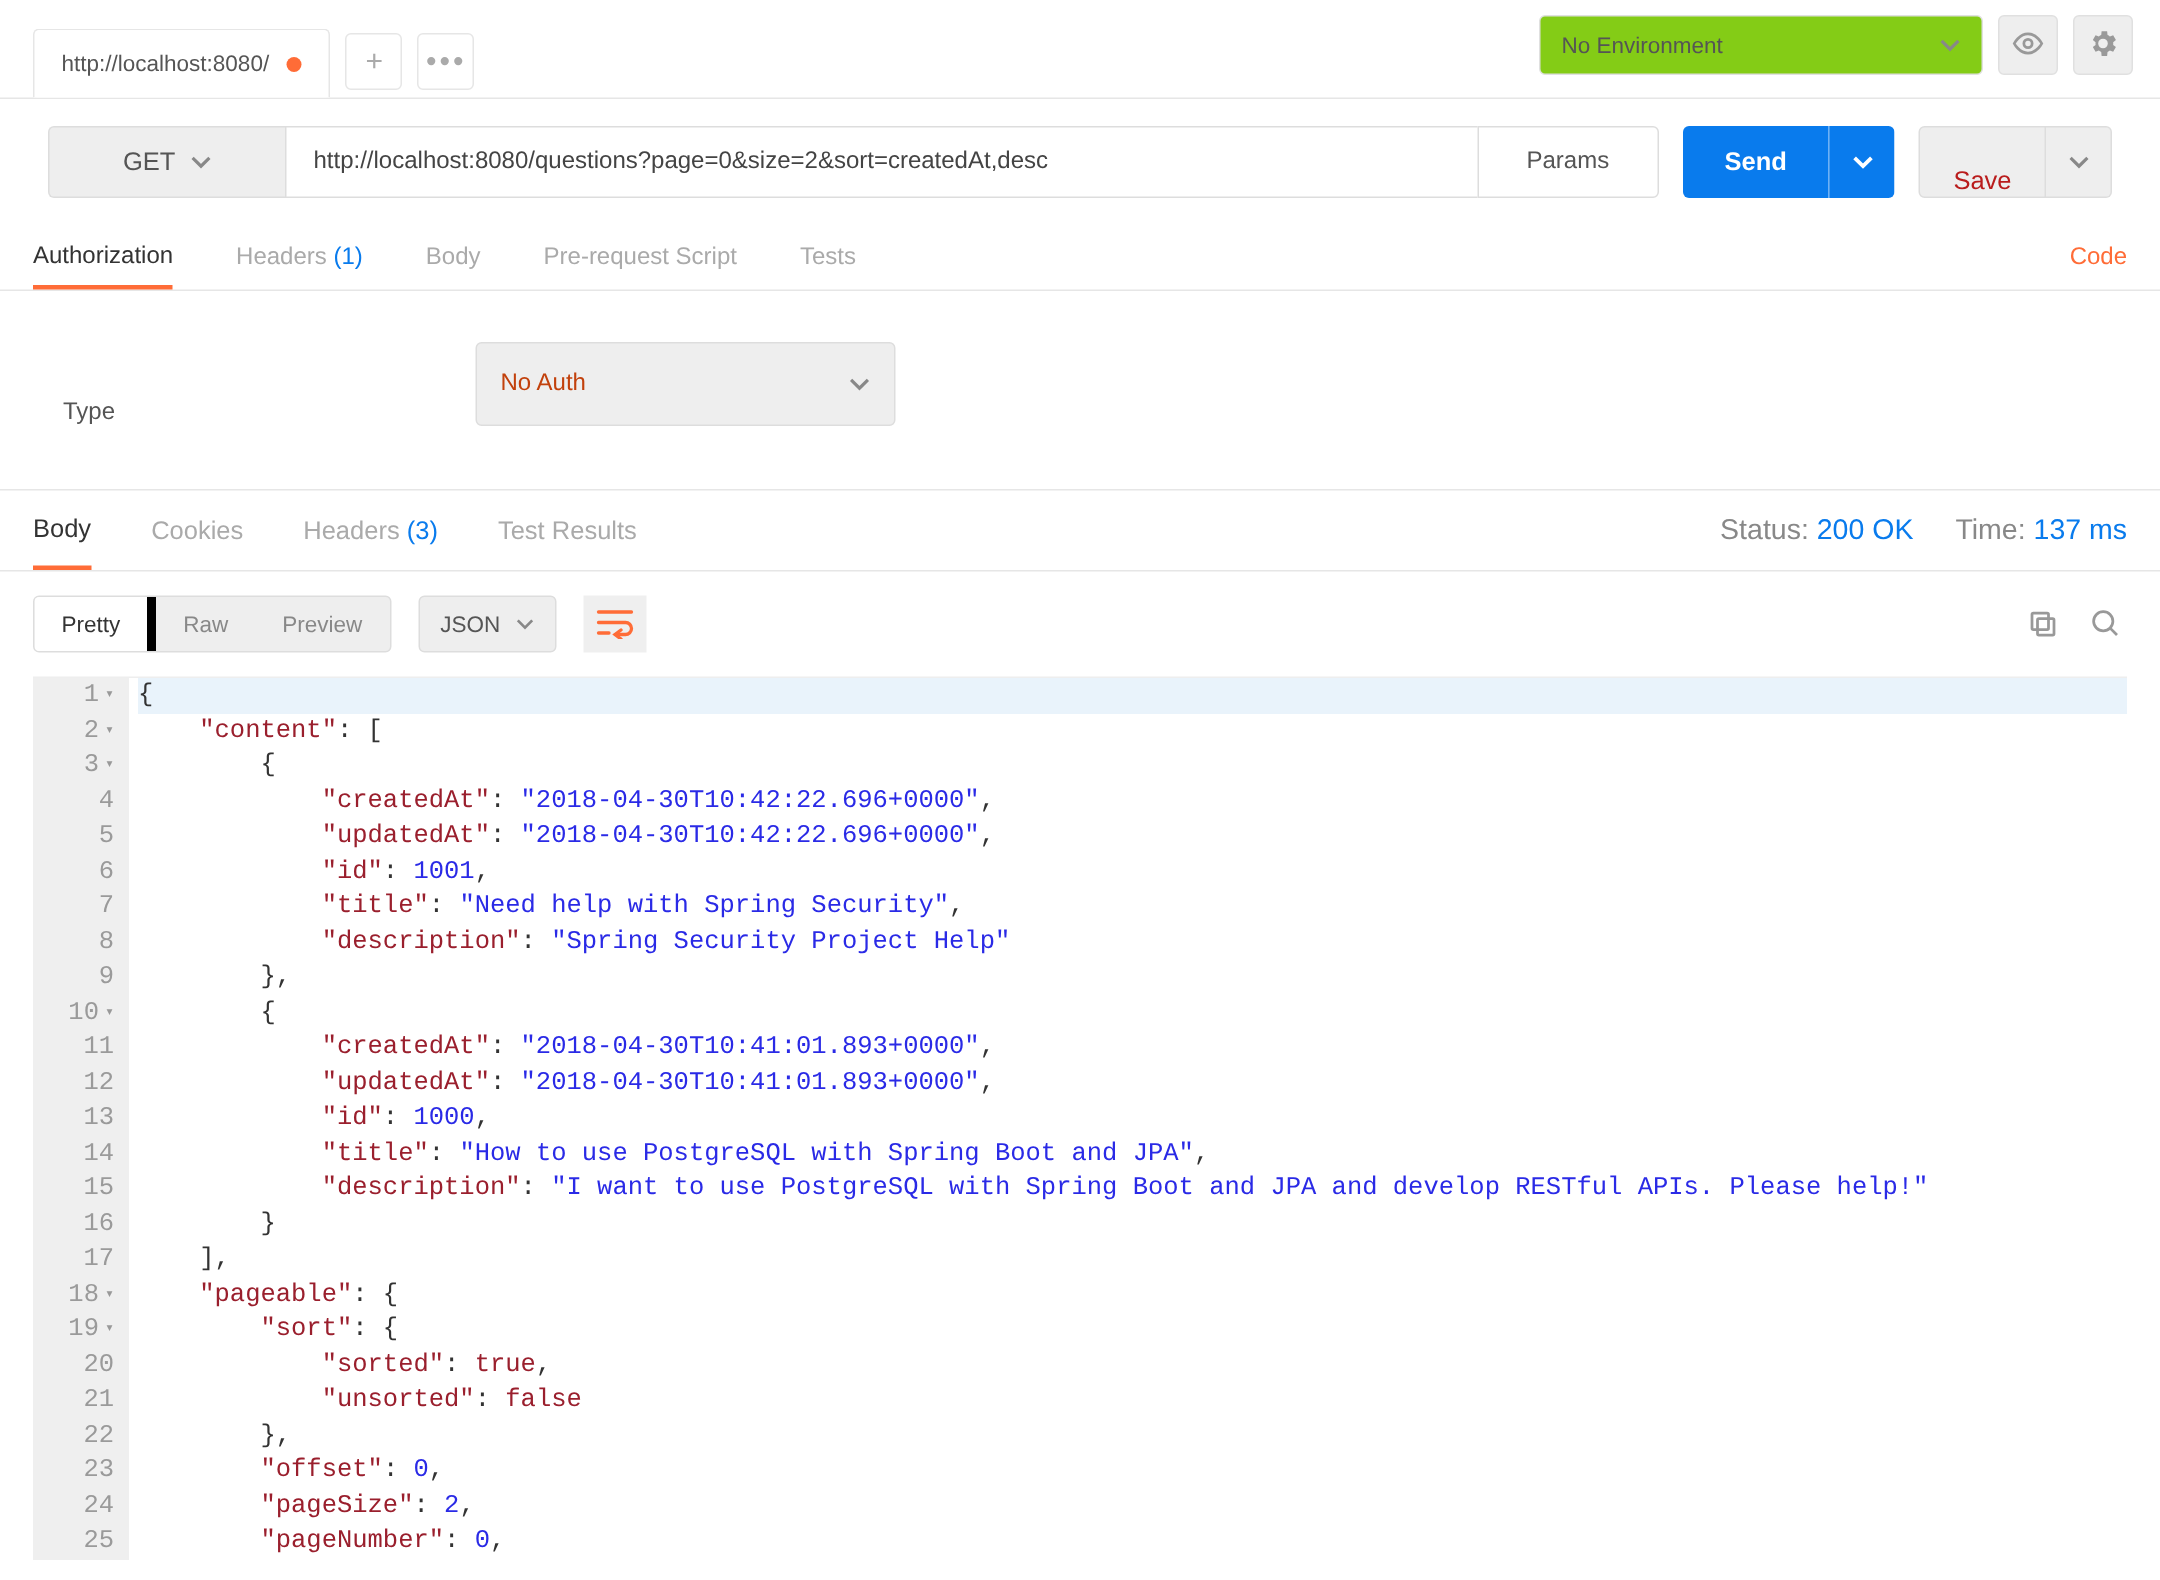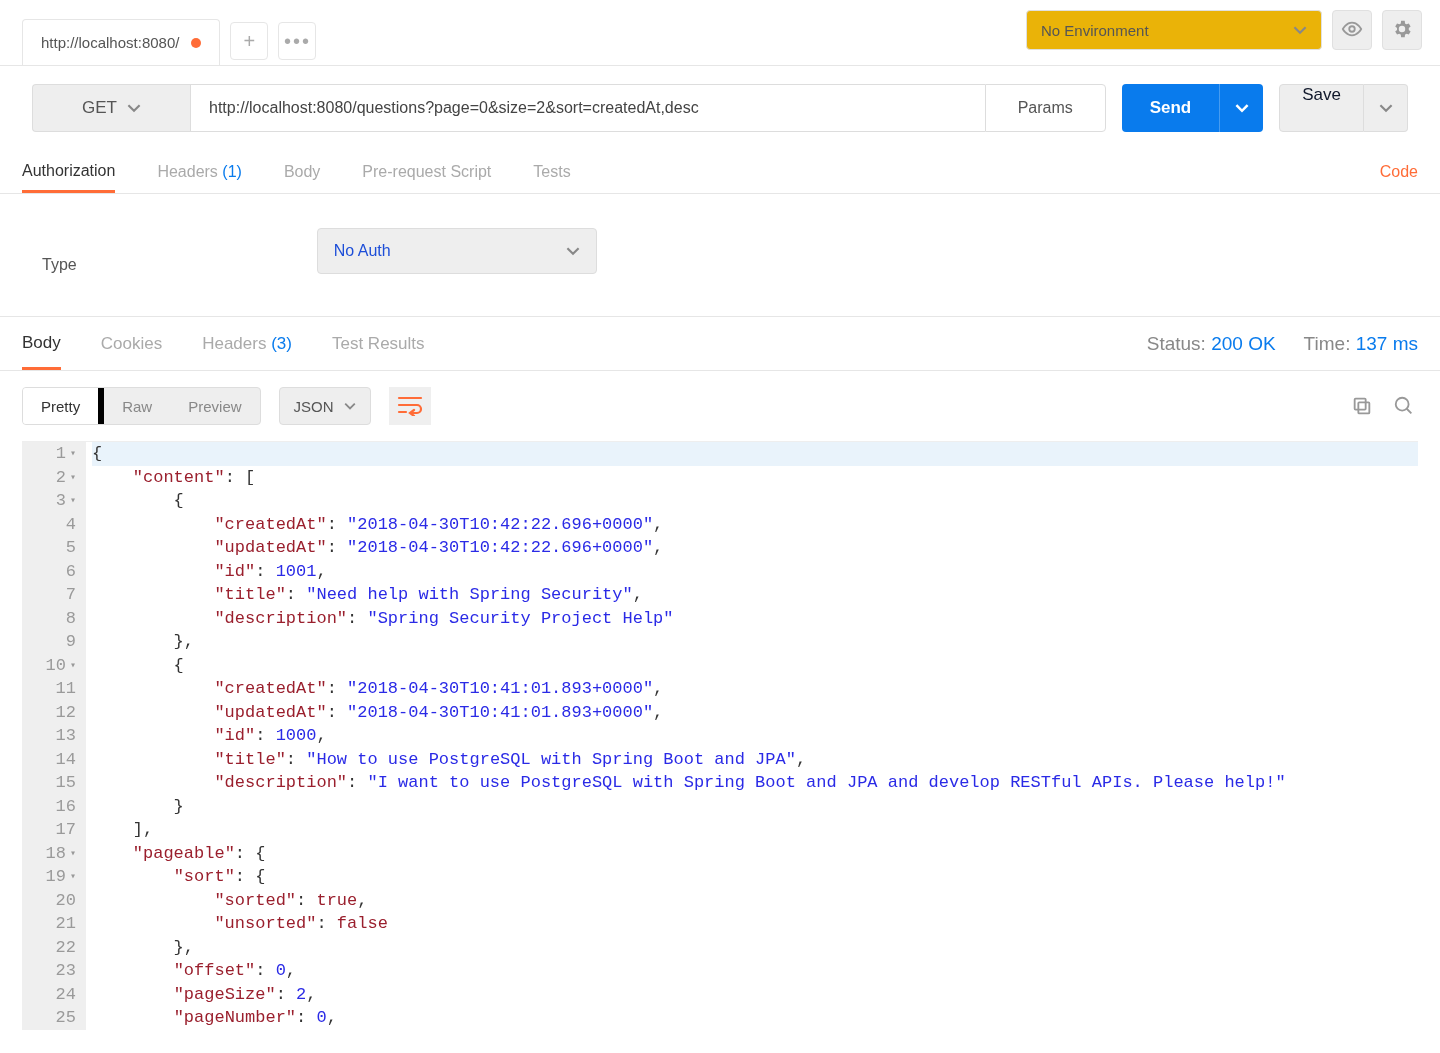--- a/index.html
+++ b/index.html
@@ -59,21 +59,21 @@
   .tab-btn.ellipsis { font-size: 20px; letter-spacing: 2px; }
 
   .env-bar {
     display: flex;
     align-items: center;
     gap: 10px;
     padding: 10px 18px 0 0;
   }
   .env-select {
     width: 296px; height: 40px;
-    background: #eab308;
+    background: #84cc16;
     border: 1px solid #e0e0e0;
     border-radius: 4px;
     display: flex; align-items: center; justify-content: space-between;
     padding: 0 14px;
     color: #555;
     font-size: 15px;
   }
   .env-icon-btn {
     width: 40px; height: 40px;
     background: #eee;
@@ -139,24 +139,24 @@
     width: 44px;
     border: none;
     border-left: 1px solid rgba(255,255,255,.25);
     border-radius: 0 4px 4px 0;
     display: flex; align-items: center; justify-content: center;
   }
   .save-group { display: flex; }
   .save-btn {
     background: #eee;
     border: 1px solid #ddd;
-    color: #0f172a; font-size: 17px;
+    color: #b91c1c; font-size: 17px;
     padding: 0 22px;
     border-radius: 4px 0 0 4px;
-    display: flex; align-items: flex-start;
+    display: flex; align-items: flex-end;
   }
   .save-caret {
     background: #eee;
     border: 1px solid #ddd;
     border-left: none;
     width: 44px;
     border-radius: 0 4px 4px 0;
     display: flex; align-items: center; justify-content: center;
     color: #888;
   }
@@ -191,27 +191,27 @@
   .auth-section {
     display: flex;
     align-items: flex-end;
     padding: 34px 42px 42px;
     gap: 240px;
     border-bottom: 1px solid #e6e6e6;
     font-size: 16px;
     color: #555;
   }
   .auth-select {
-    width: 280px; height: 46px;
+    width: 280px; height: 56px;
     background: #eee;
     border: 1px solid #ddd;
     border-radius: 4px;
     display: flex; align-items: center; justify-content: space-between;
     padding: 0 16px;
-    color: #1d4ed8;
+    color: #c2410c;
   }
 
   
   .resp-tabs {
     display: flex; align-items: center;
     padding: 0 22px;
     border-bottom: 1px solid #e6e6e6;
     font-size: 17px;
     color: #aaa;
     gap: 40px;

